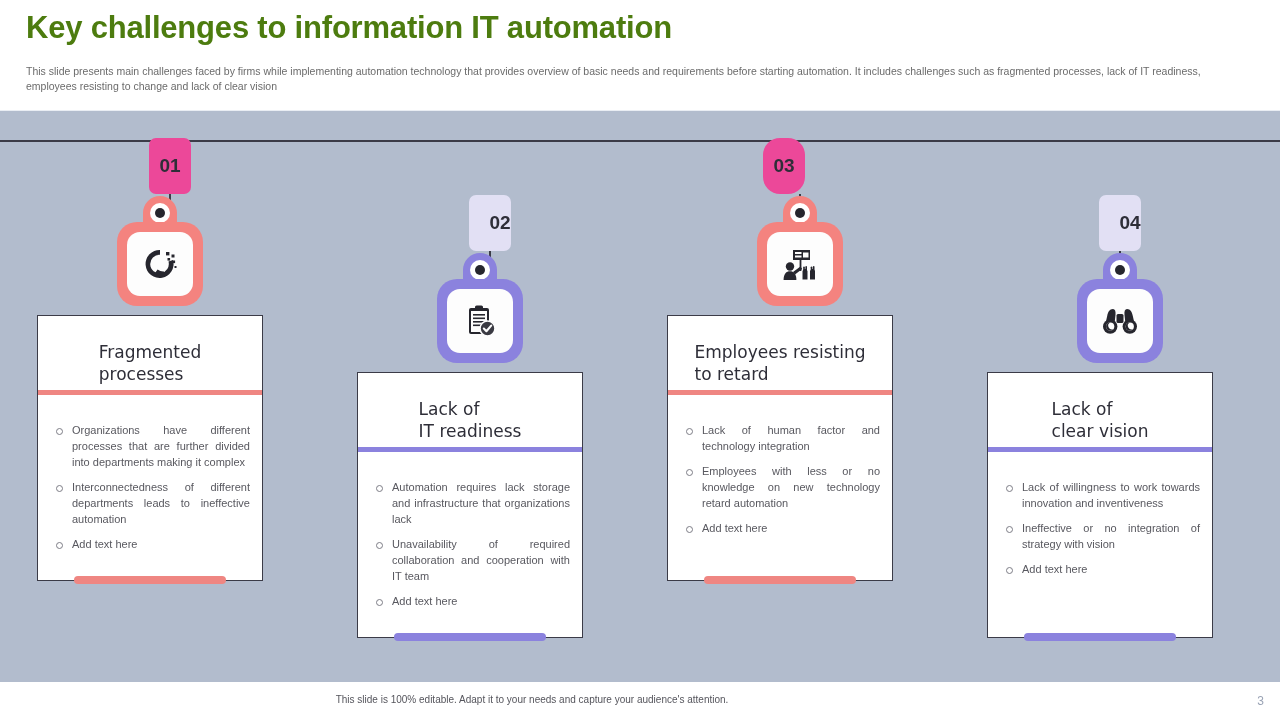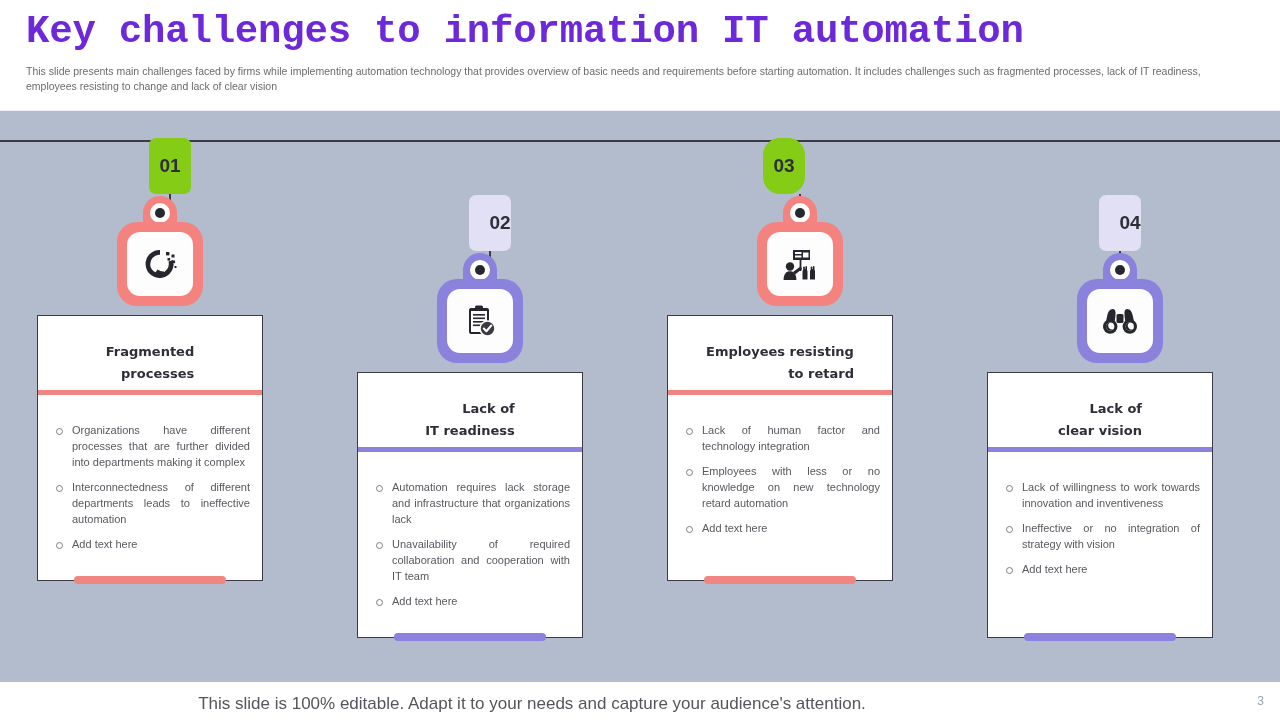--- a/index.html
+++ b/index.html
@@ -7,23 +7,23 @@
     width: 1280px; height: 720px;
     font-family: "Liberation Sans", sans-serif;
     background: #ffffff; overflow: hidden;
   }
   .slide { position: relative; width: 1280px; height: 720px; background:#ffffff; }
 
   
   .header { position:absolute; left:0; top:0; width:1280px; height:110px; background:#ffffff; }
   .title {
     position:absolute; left:26px; top:10px;
-    font-size:39px; font-weight:bold; color:#6d28d9;
+    font-size:31px; font-weight:bold; color:#4d7c0f;
     letter-spacing:-0.2px; white-space:nowrap;
-    font-family:Liberation Mono, monospace;
+    font-family:Liberation Sans, sans-serif;
   }
   .subtitle {
     position:absolute; left:26px; top:64px; width:1180px;
     font-size:10.5px; line-height:15px; color:#6b6b6b;
     font-family:"Liberation Sans", sans-serif;
   }
 
   
   .canvas {
     position:absolute; left:0; top:110px; width:1280px; height:572px;
@@ -35,21 +35,21 @@
   
   .col { position:absolute; top:0; width:300px; }
 
   
   .num-badge {
     position:absolute; width:42px; height:56px; border-radius:7px;
     display:flex; align-items:center; justify-content:center;
     font-size:19px; font-weight:bold; color:#2e2e38;
     font-family:"Liberation Sans", sans-serif;
   }
-  .badge-coral  { background:#84cc16; }
+  .badge-coral  { background:#ec4899; }
   .badge-purple { background:#e2e0f4;padding-left:20px; }
 
   
   .connector { position:absolute; width:1.6px; background:#3b3b47; }
 
   
   .tag { position:absolute; width:86px; height:110px; }
   .tag-neck {
     position:absolute; left:26px; top:0; width:34px; height:46px;
     border-radius:17px 17px 5px 5px;
@@ -75,22 +75,22 @@
   
   .card {
     position:absolute; width:226px; background:#ffffff;
     border:1px solid #3b3b47;
   }
   .card-head {
     padding:20px 10px 0 10px; min-height:74px;
     display:flex; align-items:center; justify-content:center;
   }
   .card-title {
-    font-size:13px; font-weight:bold; color:#2e2e38;
-    text-align:right; line-height:22px;
+    font-size:17px; font-weight:normal; color:#2e2e38;
+    text-align:left; line-height:22px;
     font-family:"DejaVu Sans", sans-serif;
   }
   .card-rule { height:5px; width:100%; }
   .r-coral  { background:#ef8682; }
   .r-purple { background:#8b82de; }
   .card-body { padding:18px 12px 10px 12px; }
   .bullets { list-style:none; }
   .bullets li {
     position:relative; padding-left:22px; margin-bottom:1px;
     font-size:11px; line-height:16px; color:#58585f;
@@ -107,21 +107,21 @@
     position:absolute; left:50%; transform:translateX(-50%);
     bottom:-4px; width:152px; height:8px; border-radius:4px;
   }
   .f-coral  { background:#ef8682; }
   .f-purple { background:#8b82de; }
 
   
   .footer { position:absolute; left:0; top:682px; width:1280px; height:38px; background:#ffffff; }
   .footer-note {
     position:absolute; left:0; top:12px; width:1064px; text-align:center;
-    font-size:17px; color:#55555c; font-family:"Liberation Sans", sans-serif;
+    font-size:10px; color:#55555c; font-family:"Liberation Sans", sans-serif;
   }
   .page-num {
     position:absolute; right:16px; top:12px;
     font-size:12px; color:#9aa3b5; font-family:"Liberation Sans", sans-serif;
   }
 
   svg { display:block; }
 </style>
 </head>
 <body>

